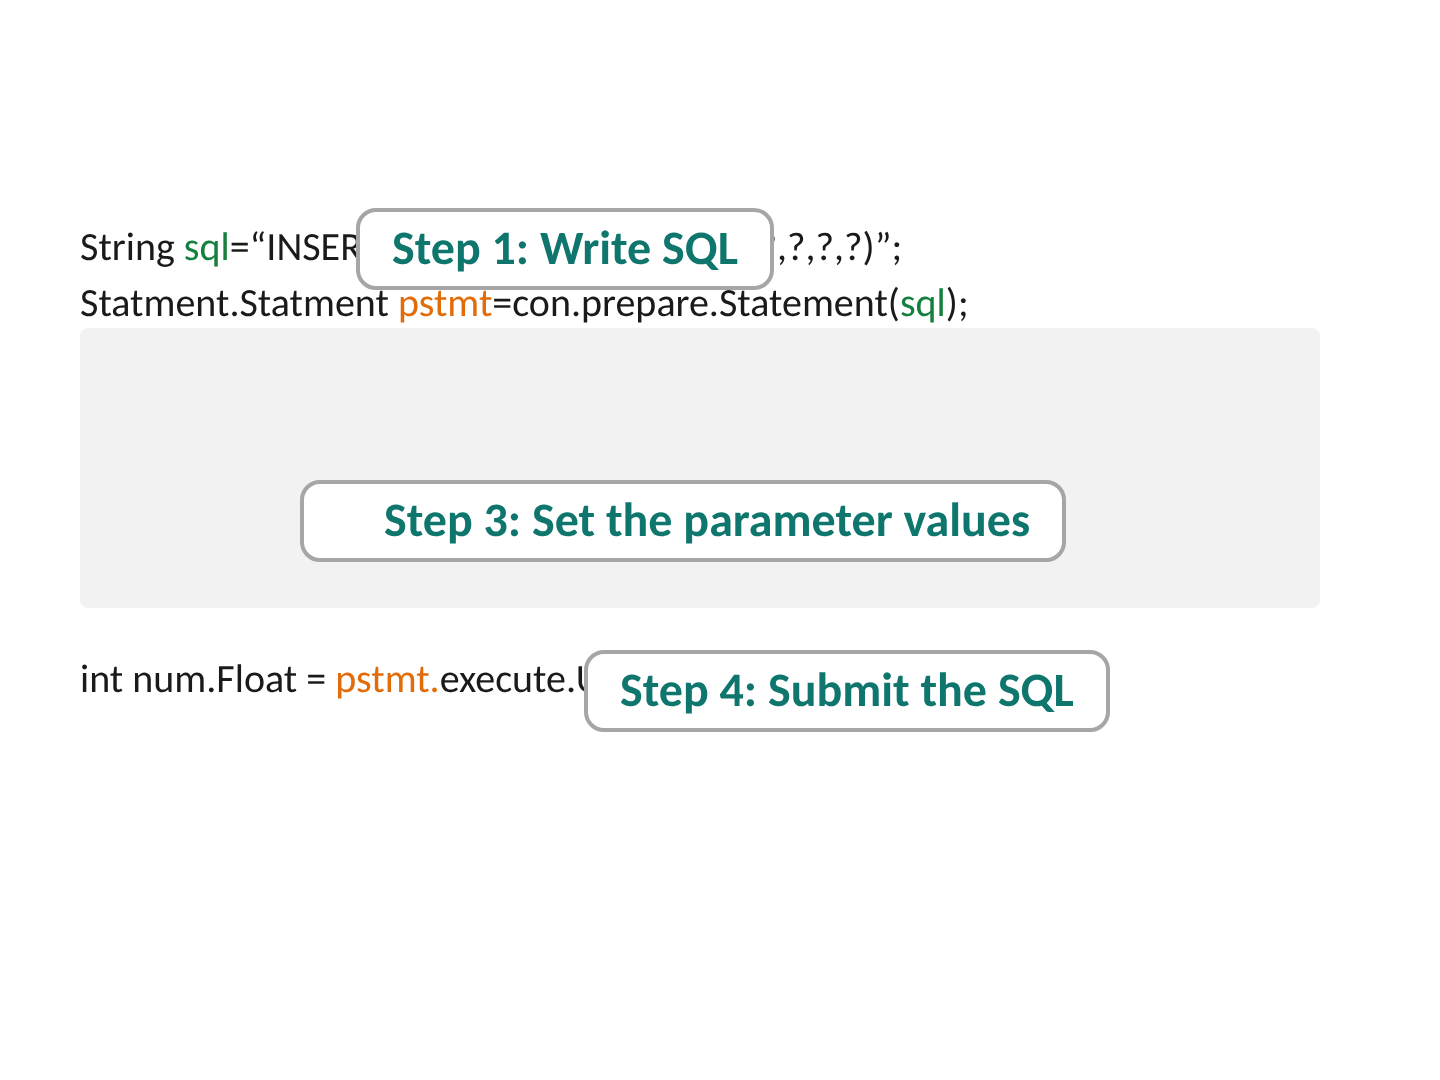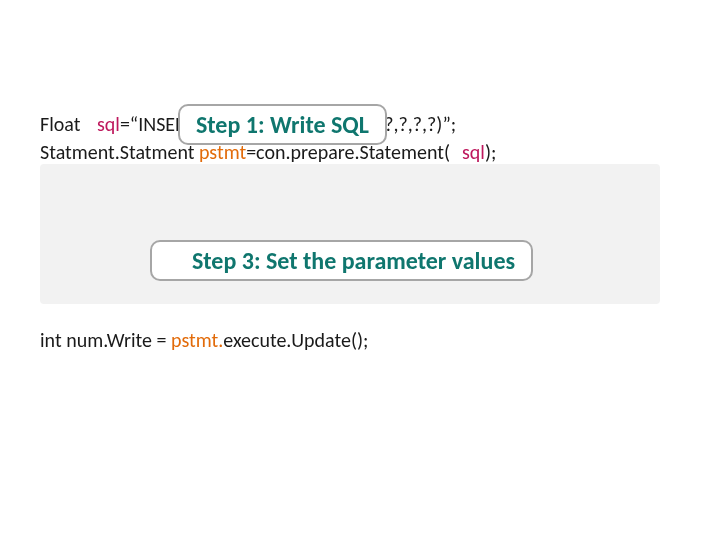--- a/index.html
+++ b/index.html
@@ -48,32 +48,32 @@
     font-size: 24px;
     font-weight: bold;
     color: #0f766e;
     display: flex;
     align-items: center;
     justify-content: center;
     padding: 4px 16px;
     z-index: 10;
     white-space: nowrap;
   }
-  .red { color: #be185d; margin-left: 12px; }
+  .red { color: #15803d; }
   .orange { color: #e26b0a; }
 </style>
 </head>
 <body>
 
 <div class="slide">
 
 
   <div class="body">
     <div>
-      <span>Float </span><span class="red">sql</span><span>=“INSERT INTO Sailors VALUES(?,?,?,?,?)”</span><span>;</span>
+      <span>String </span><span class="red">sql</span><span>=“INSERT INTO Sailors VALUES(?,?,?,?,?)”</span><span>;</span>
     </div>
     <div>
       <span>Statment.Statment </span><span class="orange">pstmt</span><span>=con.prepare.Statement(</span><span class="red">sql</span><span>);</span>
     </div>
     <div>
       <span class="orange">pstmt.</span><span>clear.Parameters();</span>
     </div>
     <div>
       <span class="orange">pstmt.</span><span>set.Int(1,sid);</span>
     </div>
@@ -81,22 +81,23 @@
       <span class="orange">pstmt.</span><span>set.String(2,sname);</span>
     </div>
     <div>
       <span class="orange">pstmt.</span><span>set.Int(3, rating);</span>
     </div>
     <div>
       <span class="orange">pstmt.</span><span>set.Float(4,age);</span>
     </div>
     <div style="height:20px"></div>
     <div>
-      <span>int num.Write = </span><span class="orange">pstmt.</span><span>execute.Update();</span>
+      <span>int num.Float = </span><span class="orange">pstmt.</span><span>execute.Update();</span>
     </div>
   </div>
 
   <div class="step-box" style="left:40px; top:164px; width:620px; height:140px;"></div>
 
   <div class="callout" style="left:178px; top:104px;">Step 1: Write SQL</div>
   <div class="callout" style="left:150px; top:240px;padding-left:40px;">Step 3: Set the parameter values</div>
+  <div class="callout" style="left:292px; top:325px;">Step 4: Submit the SQL</div>
 
 </div>
 
 </body></html>

